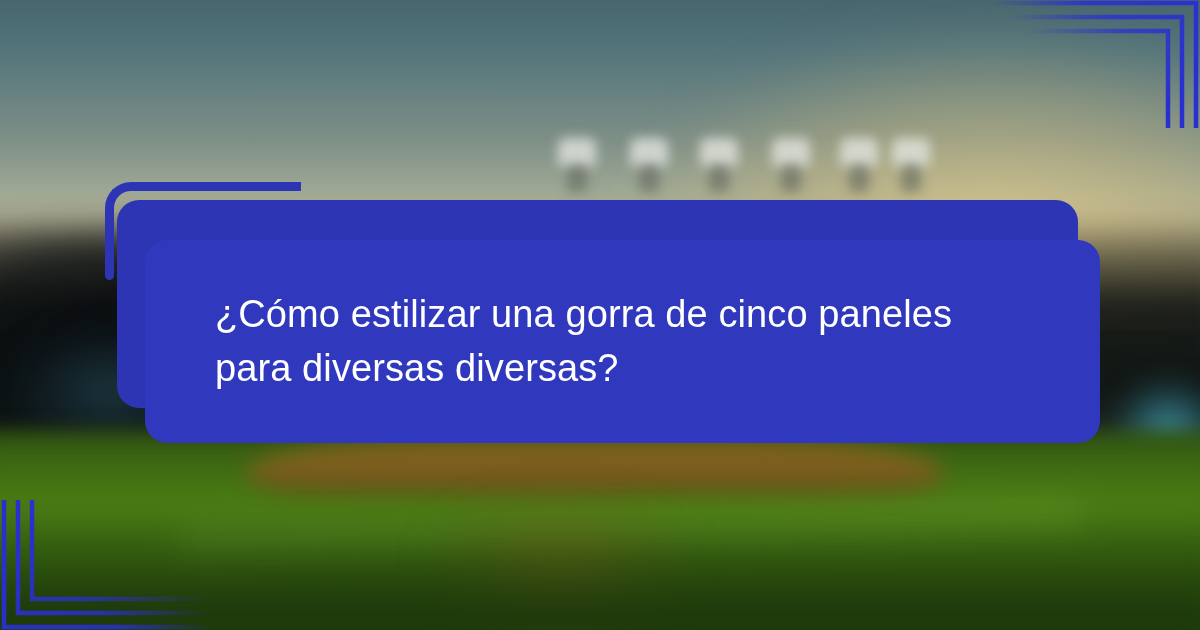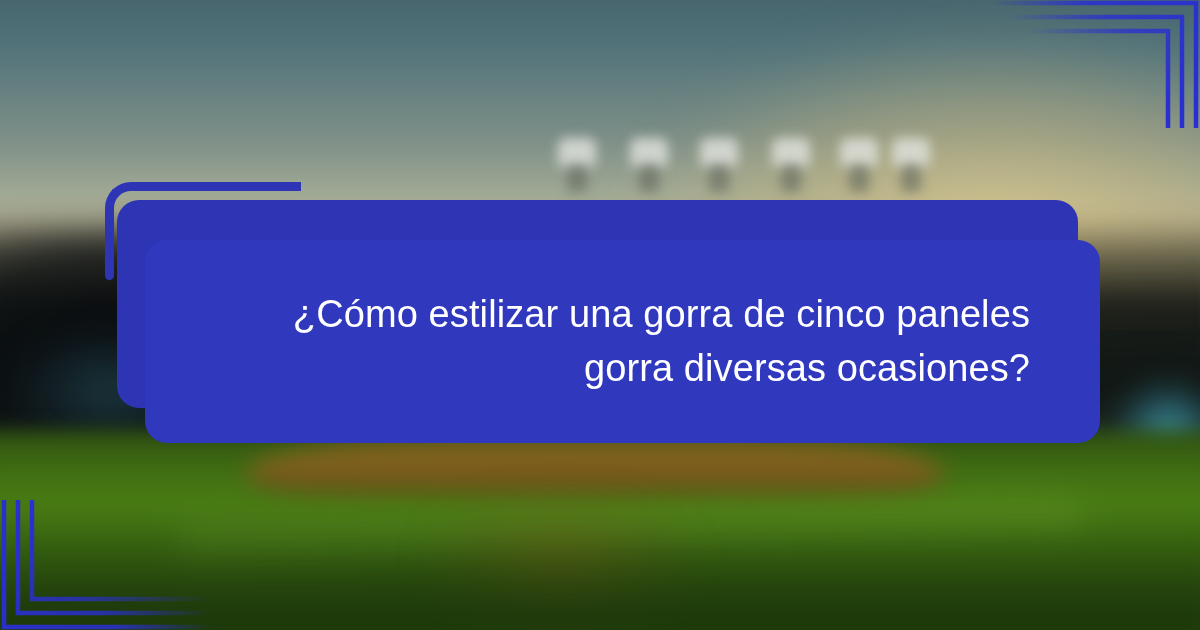--- a/index.html
+++ b/index.html
@@ -210,21 +210,21 @@
     width: 955px; height: 203px;
     background: #3039BE;
     border-radius: 22px;
   }
   .card-title {
     position: absolute;
     left: 145px; top: 240px;
     width: 955px; height: 203px;
     display: flex;
     flex-direction: column;
-    align-items: flex-end;
+    align-items: flex-start;
     justify-content: center;
     box-sizing: border-box;
     padding: 0 70px;
     color: #ffffff;
     font-size: 38px;
     font-weight: 400;
     line-height: 1.42;
     text-align: center;
     letter-spacing: 0.1px;
   }
@@ -310,16 +310,16 @@
     <path d="M 18 0 L 18 113 L 210 113" fill="none" stroke="url(#fadeBL2)" stroke-width="4.5"></path>
     <path d="M 32 0 L 32 99 L 210 99" fill="none" stroke="url(#fadeBL3)" stroke-width="4.5"></path>
   </svg>
 
   <div class="card-outline"></div>
   <div class="card-back"></div>
   <div class="card-front"></div>
 
   <div class="card-title">
     <span>¿Cómo estilizar una gorra de cinco paneles</span>
-    <span>gorra diversas ocasiones?</span>
+    <span>para diversas diversas?</span>
   </div>
 
 </div>
 
 </body></html>

